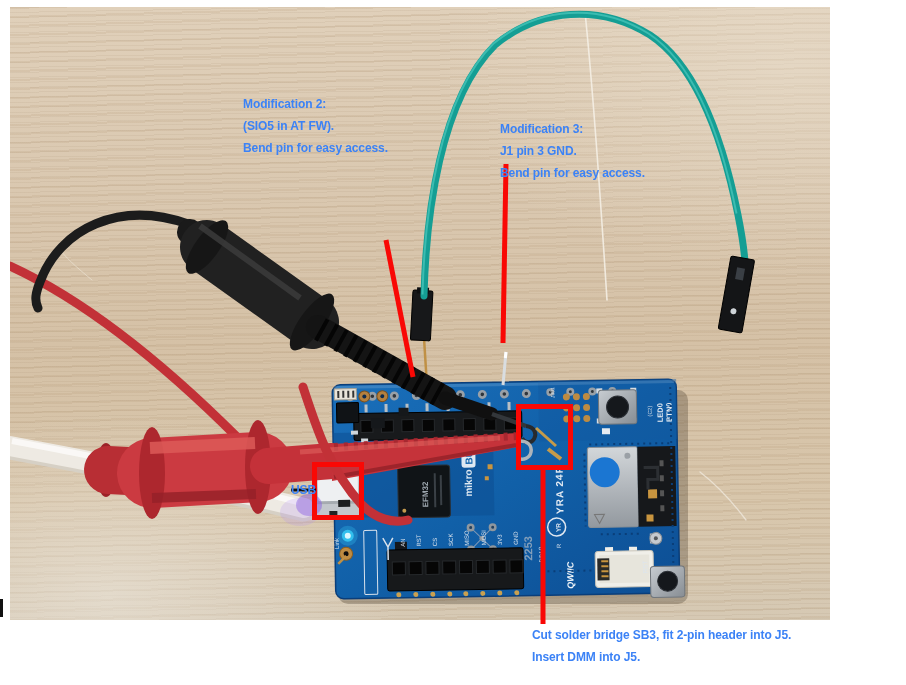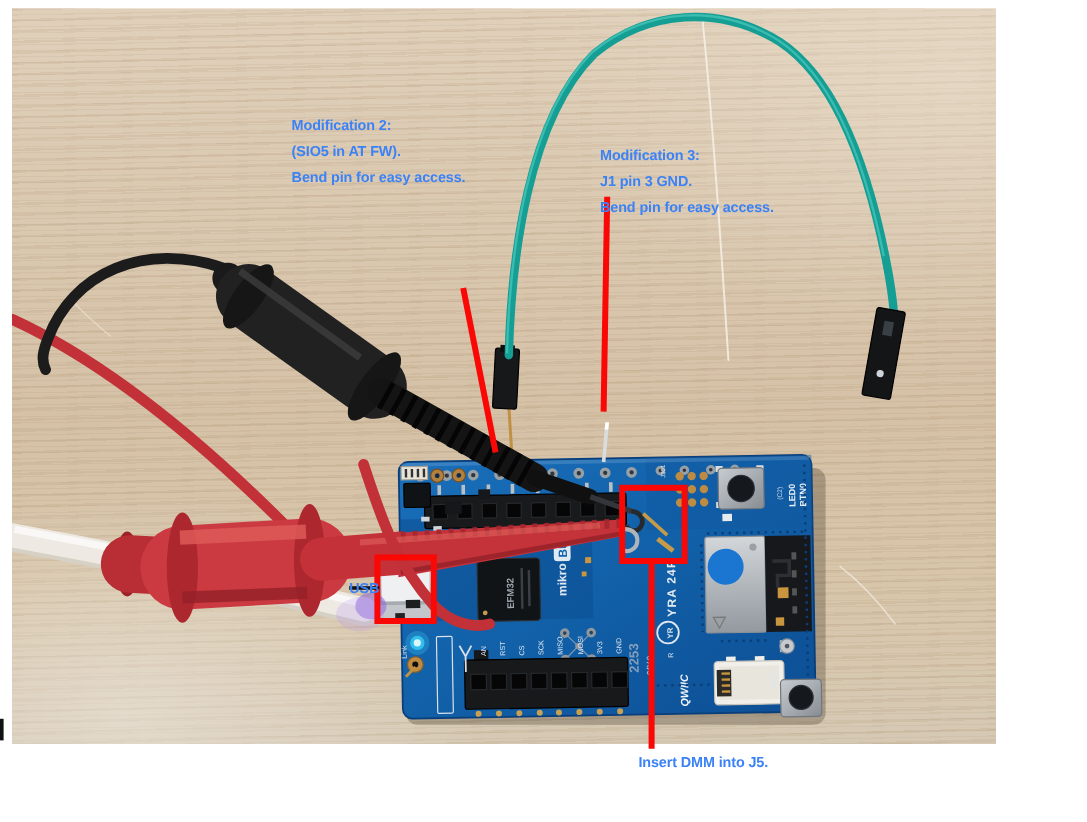--- a/index.html
+++ b/index.html
@@ -408,19 +408,20 @@
     <div>Bend pin for easy access.</div>
   </div>
 
   <div id="note-mod3" class="note">
     <div>Modification 3:</div>
     <div>J1 pin 3 GND.</div>
     <div>Bend pin for easy access.</div>
   </div>
 
   <div id="note-mod1" class="note">
+    <div>Cut solder bridge SB3, fit 2-pin header into J5.</div>
     <div>Insert DMM into J5.</div>
   </div>
 
   <div id="note-usb" class="note">USB</div>
 
   <div id="tickmark"></div>
 </div>
 
 </body></html>

